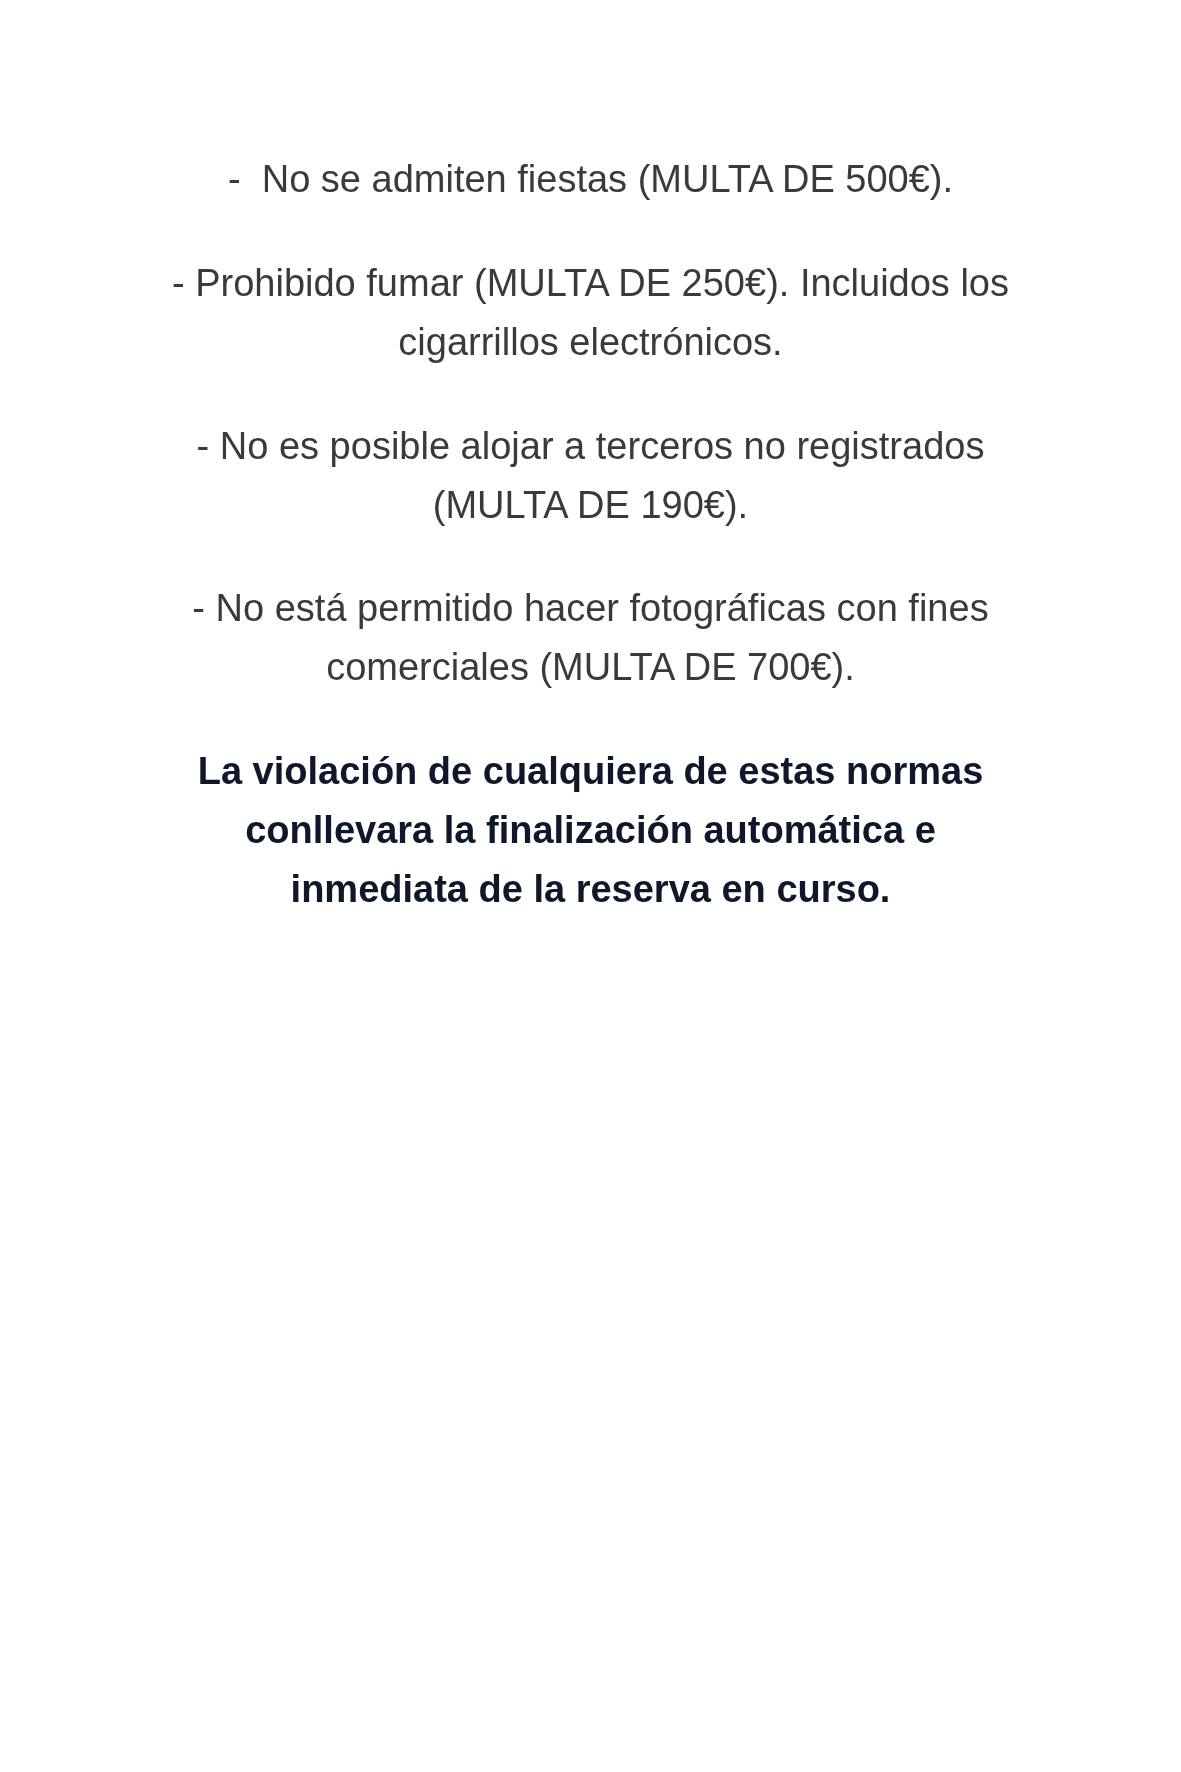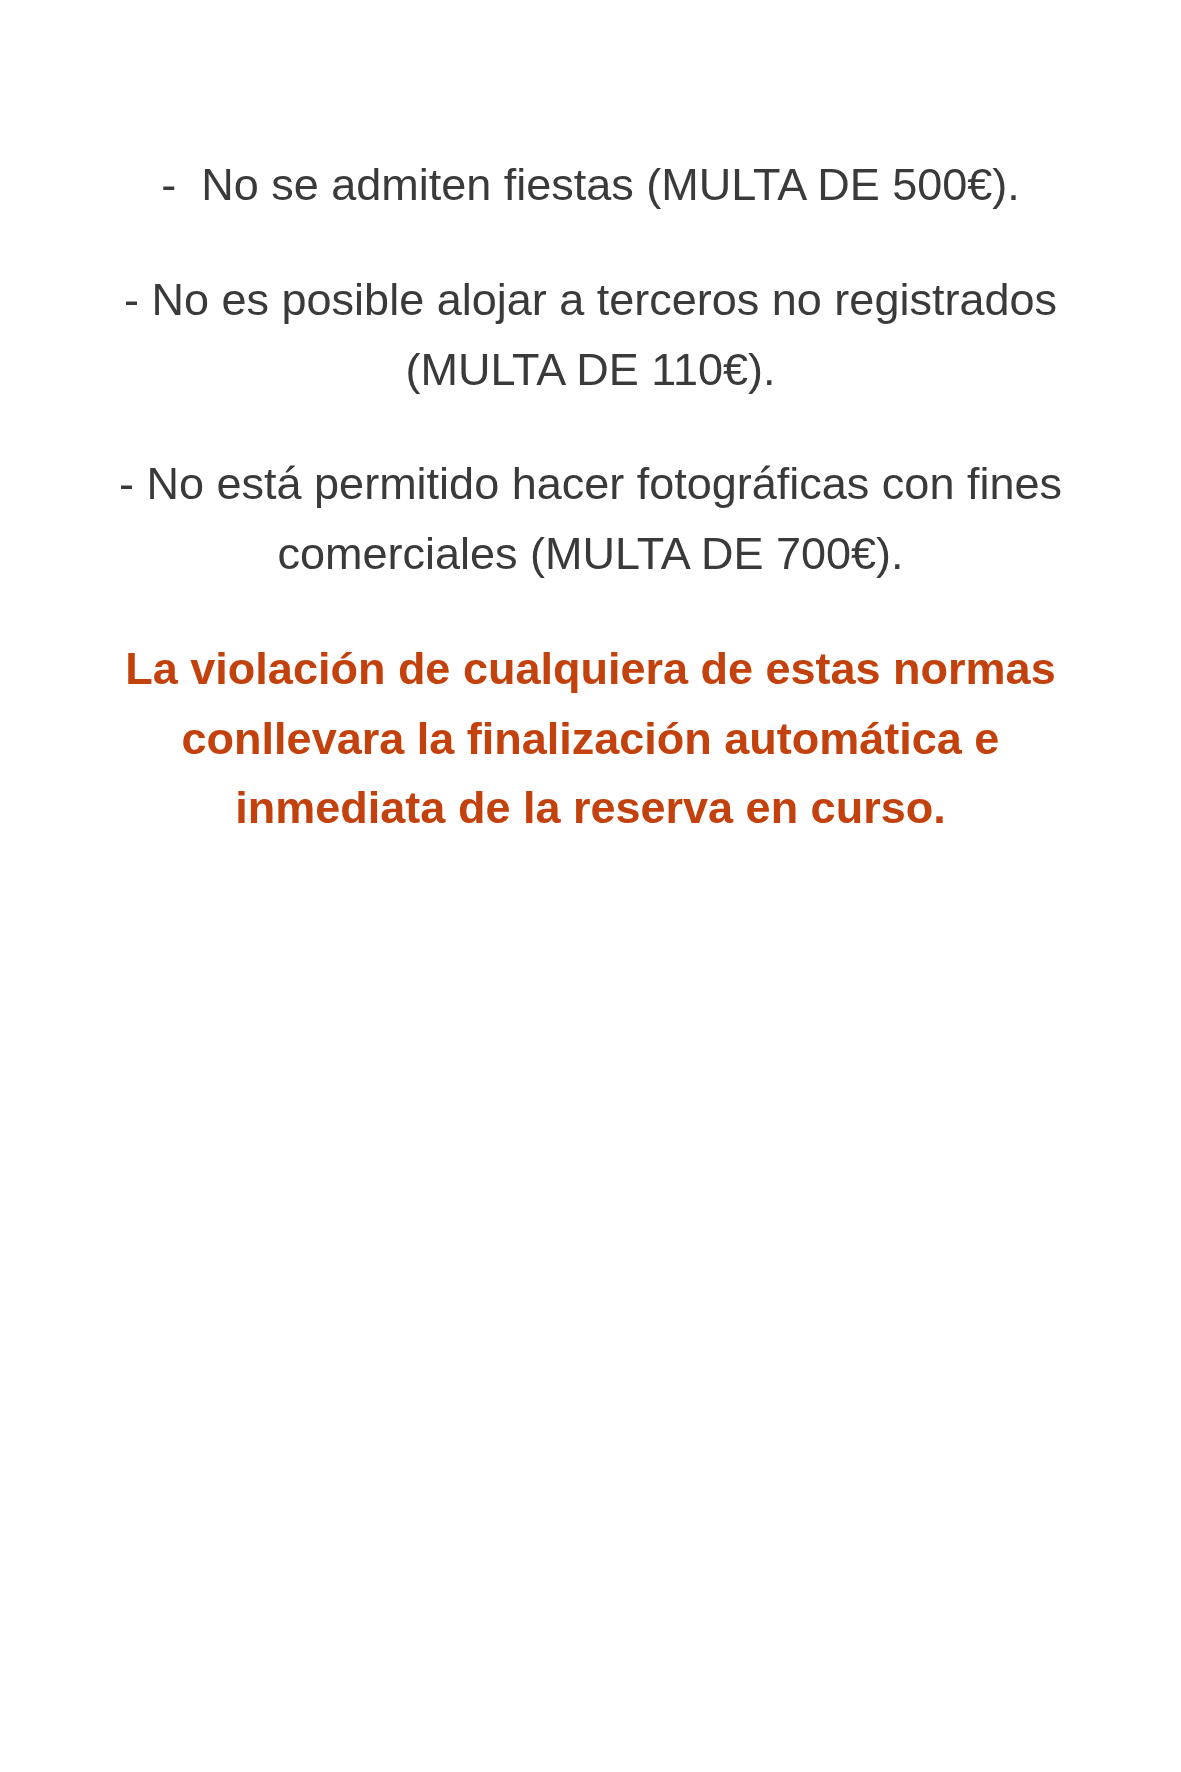--- a/index.html
+++ b/index.html
@@ -15,40 +15,42 @@
   }
   .doc {
     box-sizing: border-box;
     width: 1020px;
     margin: 0 auto;
     padding-top: 150px;
     text-align: center;
   }
   .rule {
     margin: 0 0 45px 0;
-    font-size: 45px;
+    font-size: 38px;
     line-height: 1.55;
     color: #3a3a3a;
     white-space: pre-line;
     font-weight: 400;
     font-style: normal;
   }
   .rule.italic {
     font-style: italic;
   }
   .rule.bold {
     font-weight: 700;
-    color: #c2410c;
+    color: #0f172a;
   }
 </style>
 </head>
 <body>
 
 <div class="doc">
   <p class="rule">-&nbsp; No se admiten fiestas (MULTA DE 500€).</p>
+  <p class="rule">- Prohibido fumar (MULTA DE 250€). Incluidos los
+cigarrillos electrónicos.</p>
   <p class="rule">- No es posible alojar a terceros no registrados
-(MULTA DE 110€).</p>
+(MULTA DE 190€).</p>
   <p class="rule">- No está permitido hacer fotográficas con fines
 comerciales (MULTA DE 700€).</p>
   <p class="rule bold">La violación de cualquiera de estas normas
 conllevara la finalización automática e
 inmediata de la reserva en curso.</p>
 </div>
 
 </body></html>

